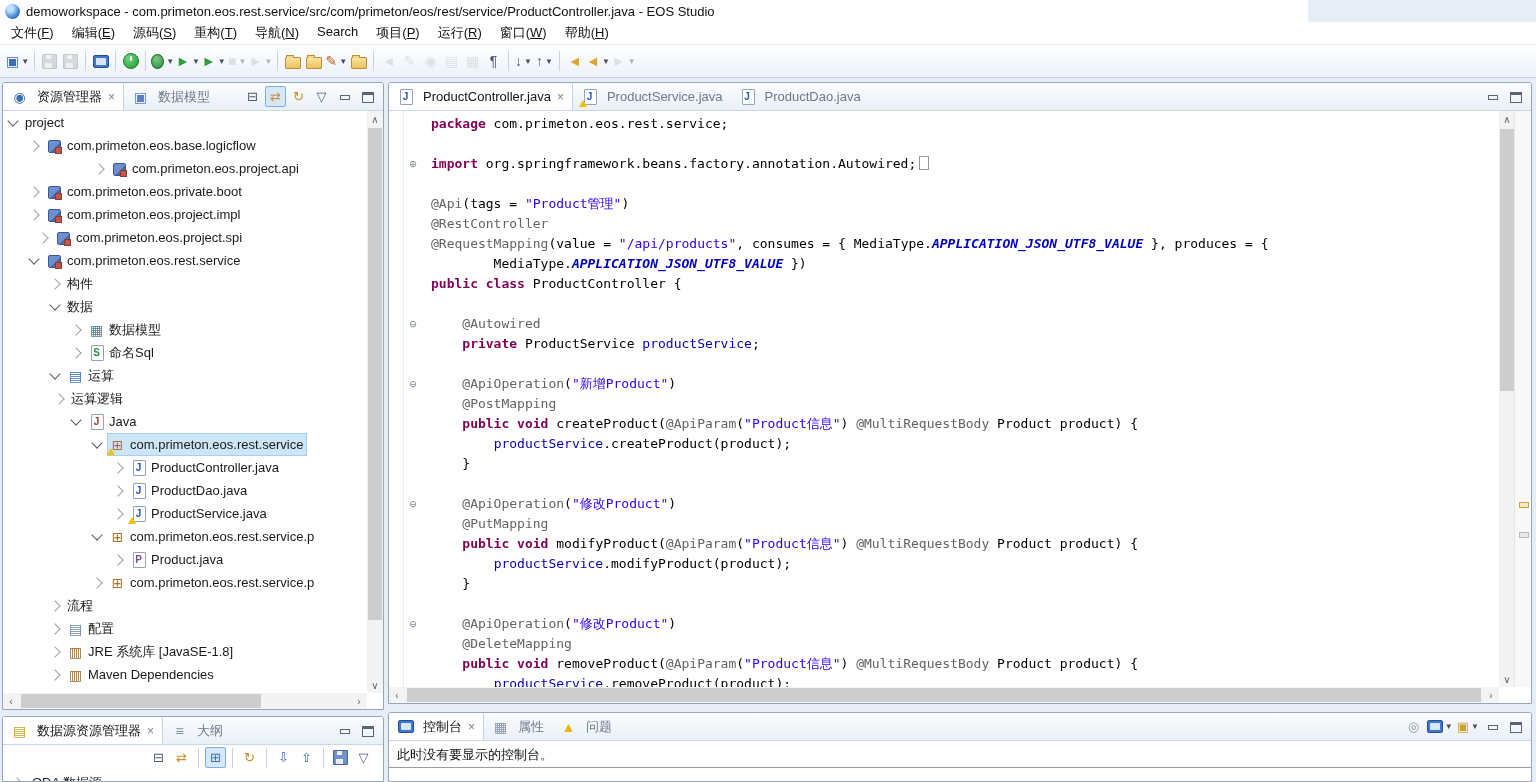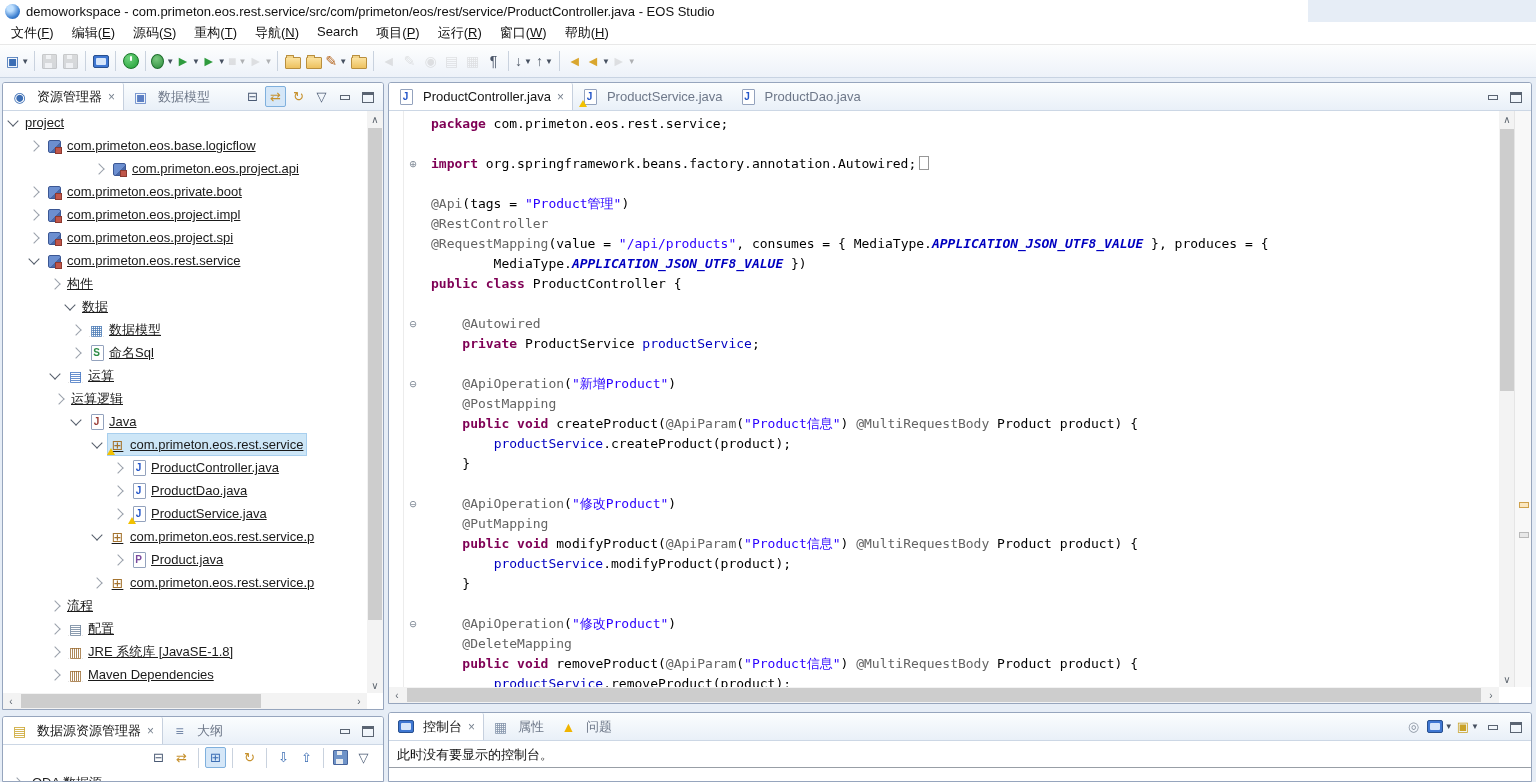--- a/index.html
+++ b/index.html
@@ -39,21 +39,21 @@
   .panel{position:absolute;background:#fff;border:1px solid #96a5bd;border-radius:3px 3px 0 0;overflow:hidden;box-sizing:border-box;}
   .phead{height:27px;background:linear-gradient(#fbfdfe,#e9f0f8);border-bottom:1px solid #ccd7e5;display:flex;align-items:stretch;position:relative;}
   .vtab{display:flex;align-items:center;gap:5px;padding:0 8px;color:#6e7889;white-space:nowrap;cursor:default;}
   .vtab.act{background:#fff;border-right:1px solid #c6d0de;color:#141414;border-radius:2px 2px 0 0;}
   .vtab .close{color:#78828f;font-size:12px;margin-left:1px;}
   .hicons{margin-left:auto;display:flex;align-items:center;gap:2px;padding-right:5px;}
   .hi{min-width:19px;height:19px;display:flex;align-items:center;justify-content:center;font-size:13px;border:1px solid transparent;border-radius:2px;}
   .hi.tog{background:#d5e7f8;border-color:#7fb0dd;}
 
   
-  #tree{position:absolute;left:0;top:28px;right:16px;bottom:16px;overflow:hidden;text-decoration:underline;}
+  #tree{position:absolute;left:0;top:28px;right:16px;bottom:16px;overflow:hidden;}
   .trow{display:flex;align-items:center;height:23px;white-space:nowrap;position:relative;}
   .chev{width:7px;height:7px;border-right:1.6px solid #9aa1ab;border-bottom:1.6px solid #9aa1ab;flex:none;margin-right:7px;transform:rotate(-45deg);}
   .chev.exp{transform:rotate(45deg);border-color:#555e6b;margin-top:-4px;}
   .seg{display:inline-flex;align-items:center;height:21px;padding:0 3px 0 1px;}
   .trow.sel .seg{background:#cde6f7;outline:1px solid #a8cfee;}
 
   .tic{width:17px;height:16px;position:relative;flex:none;margin-right:4px;display:inline-flex;align-items:center;justify-content:center;}
   .tic.gl{font-size:14px;line-height:16px;}
   .tic.page::before{content:"";position:absolute;top:0;left:3px;width:11px;height:14px;background:#fff;border:1px solid #93a2bd;border-radius:1px;}
   .tic .lt{position:absolute;top:1px;left:3px;width:11px;text-align:center;font-weight:bold;font-size:10px;line-height:13px;}
@@ -267,41 +267,41 @@
             <span class="lbl">com.primeton.eos.private.boot</span>
           </span>
         </div>
         <div class="trow" style="padding-left: 27px;">
           <span class="chev"></span>
           <span class="seg">
             <span class="tic mod"></span>
             <span class="lbl">com.primeton.eos.project.impl</span>
           </span>
         </div>
-        <div class="trow" style="padding-left: 27px;">
+        <div class="trow" style=" margin-left: 36px;">
           <span class="chev"></span>
           <span class="seg">
             <span class="tic mod"></span>
             <span class="lbl">com.primeton.eos.project.spi</span>
           </span>
         </div>
         <div class="trow" style="padding-left: 27px;">
           <span class="chev exp"></span>
           <span class="seg">
             <span class="tic mod"></span>
             <span class="lbl">com.primeton.eos.rest.service</span>
           </span>
         </div>
         <div class="trow" style="padding-left: 48px;">
           <span class="chev"></span>
           <span class="seg">
             <span class="lbl">构件</span>
           </span>
         </div>
-        <div class="trow" style="padding-left: 63px;">
+        <div class="trow" style="padding-left: 48px;">
           <span class="chev exp"></span>
           <span class="seg">
             <span class="lbl">数据</span>
           </span>
         </div>
         <div class="trow" style="padding-left: 69px;">
           <span class="chev"></span>
           <span class="seg">
             <span class="tic gl" style="color: rgb(74, 122, 181);">▦</span>
             <span class="lbl">数据模型</span>

